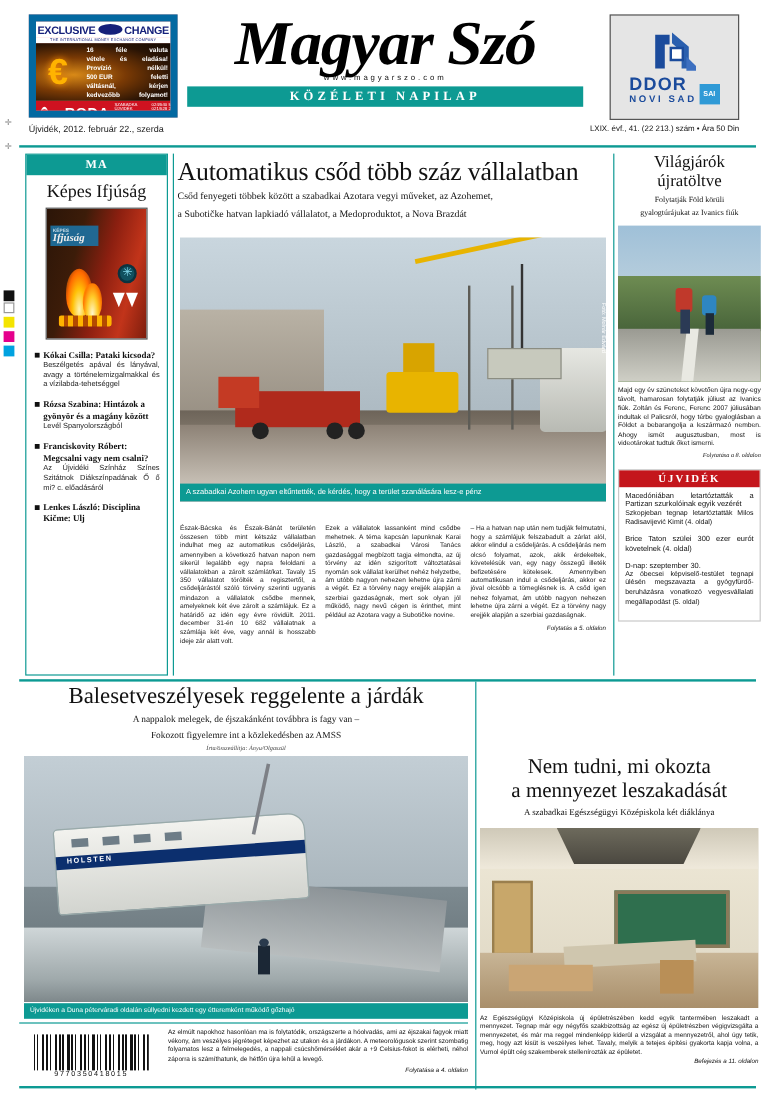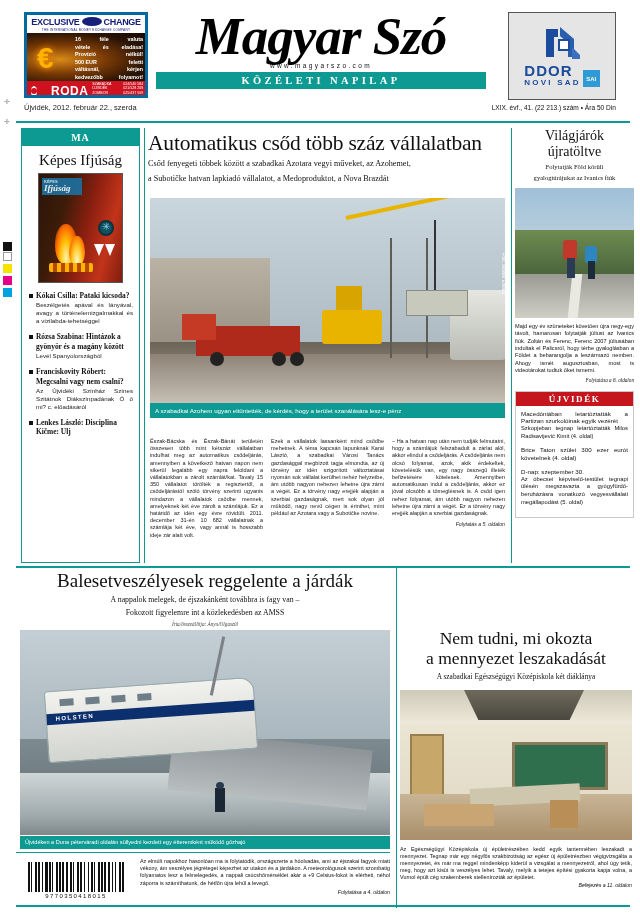--- a/index.html
+++ b/index.html
@@ -22,21 +22,21 @@
   .cb-y { background:#f4e400; top:258px; }
   .cb-m { background:#e5008c; top:270px; }
   .cb-c { background:#00a2e0; top:282px; }
   .reg1 { position:absolute; left:4px; top:98px; font-size:7px; color:#888; }
   .reg2 { position:absolute; left:4px; top:118px; font-size:7px; color:#888; }
 
   
   .masthead { position:absolute; left:16px; top:8px; width:614px; height:112px; }
   .ad-box {
     position:absolute; left:8px; top:4px; width:124px; height:86px;
-    border:3px solid #0369a1; background:#fca5a5; overflow:hidden;
+    border:6px solid #0369a1; background:#fca5a5; overflow:hidden;
   }
   .ad-top {
     height:13px; background:#fff; display:flex; align-items:center; justify-content:center;
     position:relative;
   }
   .ad-top .ex { font-family:"Liberation Sans", sans-serif; font-weight:bold; font-size:9px;
     color:#16207a; letter-spacing:-0.3px; }
   .ad-top .globe { width:20px; height:9px; background:#16207a; border-radius:50%; margin:0 2px;
     display:inline-block; }
   .ad-sub { height:5px; background:#fff; text-align:center; font-size:3.2px; color:#16207a;
@@ -115,21 +115,21 @@
     font-family:"Liberation Serif", serif; letter-spacing:1px; }
   .ma-title {
     text-align:center; font-size:15px; padding:6px 2px 4px; font-family:"Liberation Serif", serif;
   }
   .ma-img {
     width:85px; height:110px; margin:0 auto; position:relative; overflow:hidden;
     background:linear-gradient(105deg,#2b1508 0%,#3c1c09 30%,#8b1f10 55%,#c2341a 78%,#7d1d0d 100%);
     border:1px solid #555;
   }
   .ma-img .cover-tag {
-    position:absolute; left:3px; top:4px; width:40px; height:17px; background:#1d6f9e;
+    position:absolute; left:3px; top:14px; width:40px; height:17px; background:#1d6f9e;
     opacity:.92;
   }
   .ma-img .cover-tag b {
     display:block; color:#cfe9f7; font-family:"Liberation Sans", sans-serif;
     font-size:4px; padding:1px 2px 0;
   }
   .ma-img .cover-tag i {
     display:block; color:#fff; font-family:"Liberation Serif", serif; font-style:italic;
     font-weight:bold; font-size:9px; padding-left:2px; line-height:9px;
   }

